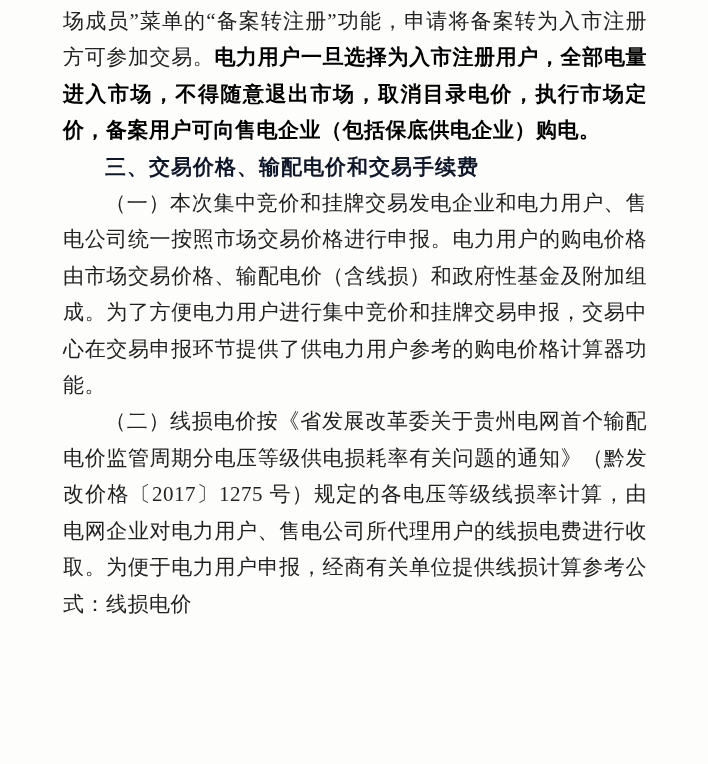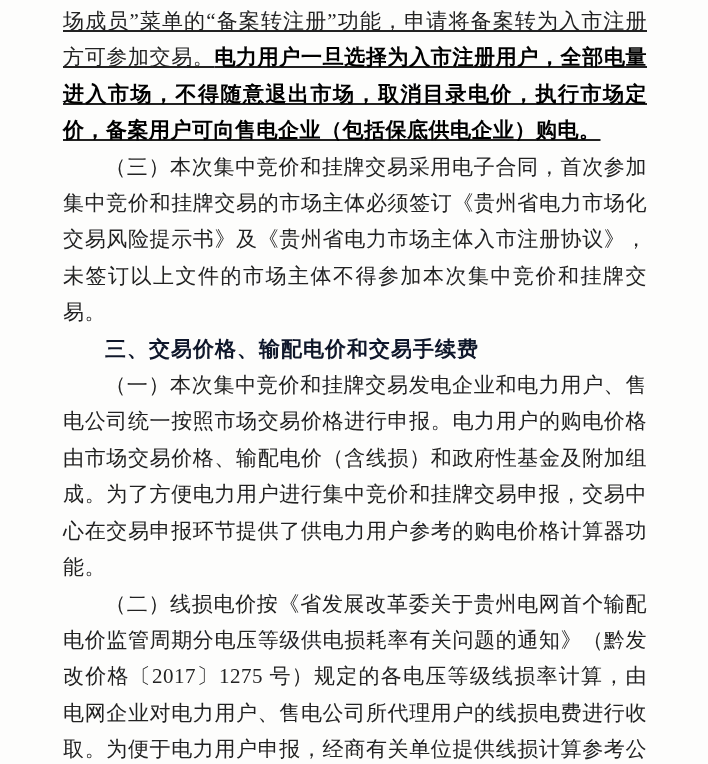--- a/index.html
+++ b/index.html
@@ -27,42 +27,40 @@
     text-align: justify;
     letter-spacing: 0.5px;
   }
   .para {
     margin: 0;
     padding: 0;
     text-indent: 2em;
   }
   .para.continuation {
     text-indent: 0;
-    text-decoration: underline;
   }
   .seg-bold {
     font-weight: 700;
     color: #000000;
   }
   .heading-text {
     font-weight: 700;
     color: #0f172a;
     letter-spacing: 1px;
   }
 </style>
 </head>
 <body>
 
 <div class="page">
   <div class="text-block">
 
     <p class="para continuation"><span>场成员”菜单的“备案转注册”功能，申请将备案转为入市注册方可参加交易。</span><span class="seg-bold">电力用户一旦选择为入市注册用户，全部电量进入市场，不得随意退出市场，取消目录电价，执行市场定价，备案用户可向售电企业（包括保底供电企业）购电。</span></p>
 
 
-    <p class="para"><span>（三）本次集中竞价和挂牌交易采用电子合同，首次参加集中竞价和挂牌交易的市场主体必须签订《贵州省电力市场化交易风险提示书》及《贵州省电力市场主体入市注册协议》，未签订以上文件的市场主体不得参加本次集中竞价和挂牌交易。</span></p>
 
     <p class="para"><span class="heading-text">三、交易价格、输配电价和交易手续费</span></p>
 
     <p class="para"><span>（一）本次集中竞价和挂牌交易发电企业和电力用户、售电公司统一按照市场交易价格进行申报。电力用户的购电价格由市场交易价格、输配电价（含线损）和政府性基金及附加组成。为了方便电力用户进行集中竞价和挂牌交易申报，交易中心在交易申报环节提供了供电力用户参考的购电价格计算器功能。</span></p>
 
     <p class="para"><span>（二）线损电价按《省发展改革委关于贵州电网首个输配电价监管周期分电压等级供电损耗率有关问题的通知》（黔发改价格〔2017〕1275 号）规定的各电压等级线损率计算，由电网企业对电力用户、售电公司所代理用户的线损电费进行收取。为便于电力用户申报，经商有关单位提供线损计算参考公式：线损电价</span></p>
 
   </div>
 </div>
 

